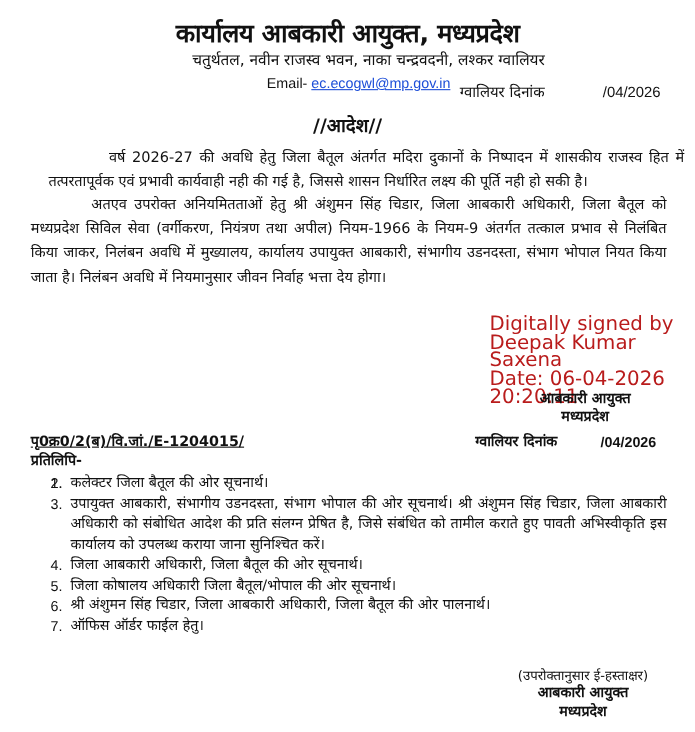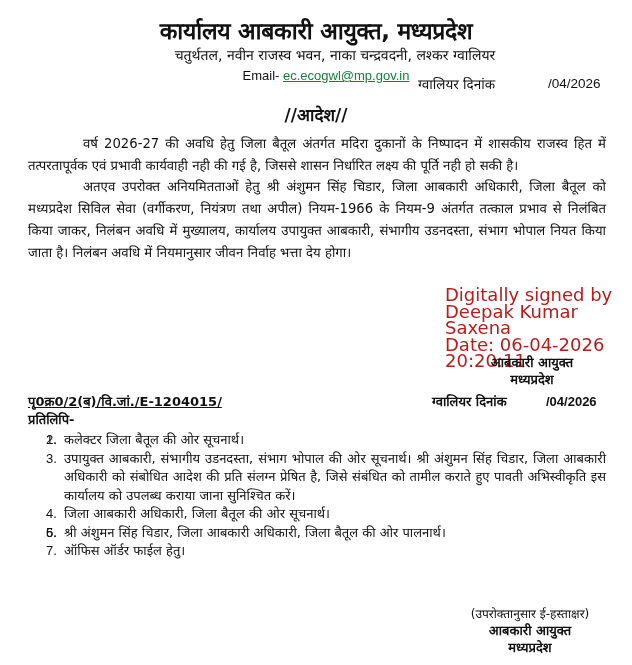--- a/index.html
+++ b/index.html
@@ -31,21 +31,21 @@
       padding-left: 19px;
     }
     .email-row {
       top: 57px;
       font-size: 13px;
       line-height: 18px;
       font-family: "Liberation Sans", sans-serif;
       padding-left: 10px;
     }
     .email-link {
-      color: #15803d;
+      color: #1d4ed8;
       text-decoration: underline;
     }
     .date-top {
       top: 74px;
       left: 418px;
       font-size: 13.5px;
       line-height: 20px;
       width: 200px;
     }
     .date-top .date-val {
@@ -61,21 +61,21 @@
       line-height: 24px;
     }
     .para {
       left: 28px;
       width: 578px;
       font-size: 13.2px;
       line-height: 22px;
       text-align: justify;
       text-indent: 55px;
     }
-    .para1 { top: 133px; }
+    .para1 { top: 133px; margin-left: 16px; }
     .para2 { top: 176px; }
     .sig-block {
       top: 287px;
       left: 445px;
       font-family: "DejaVu Sans", sans-serif;
       font-size: 18px;
       line-height: 16.5px;
       color: #b91c1c;
     }
     .officer {
@@ -180,21 +180,21 @@
   <span class="ref-date-val">/04/2026</span>
 </div>
 
 <div class="abs copy-label">प्रतिलिपि-</div>
 
 <ol class="abs copy-list">
   <li><span class="num">1.</span></li>
   <li><span class="num">2.</span><span>कलेक्टर जिला बैतूल की ओर सूचनार्थ।</span></li>
   <li><span class="num">3.</span><span>उपायुक्त आबकारी, संभागीय उडनदस्ता, संभाग भोपाल की ओर सूचनार्थ। श्री अंशुमन सिंह चिडार, जिला आबकारी अधिकारी को संबोधित आदेश की प्रति संलग्न प्रेषित है, जिसे संबंधित को तामील कराते हुए पावती अभिस्वीकृति इस कार्यालय को उपलब्ध कराया जाना सुनिश्चित करें।</span></li>
   <li><span class="num">4.</span><span>जिला आबकारी अधिकारी, जिला बैतूल की ओर सूचनार्थ।</span></li>
-  <li><span class="num">5.</span></li>
+  <li><span class="num">5.</span><span>जिला कोषालय अधिकारी जिला बैतूल/भोपाल की ओर सूचनार्थ।</span></li>
   <li><span class="num">6.</span><span>श्री अंशुमन सिंह चिडार, जिला आबकारी अधिकारी, जिला बैतूल की ओर पालनार्थ।</span></li>
   <li><span class="num">7.</span><span>ऑफिस ऑर्डर फाईल हेतु।</span></li>
 </ol>
 
 <div class="abs esign-note">(उपरोक्तानुसार ई-हस्ताक्षर)</div>
 <div class="abs officer officer2">
   <div>आबकारी आयुक्त</div>
   <div>मध्यप्रदेश</div>
 </div>
 

